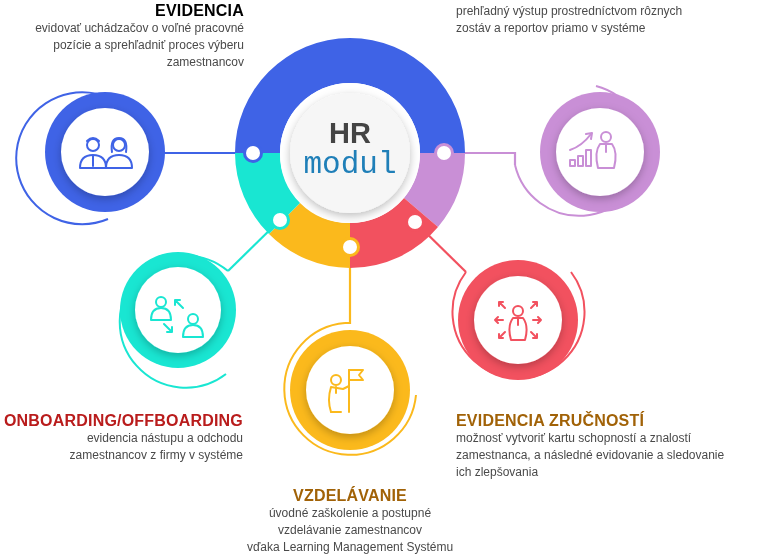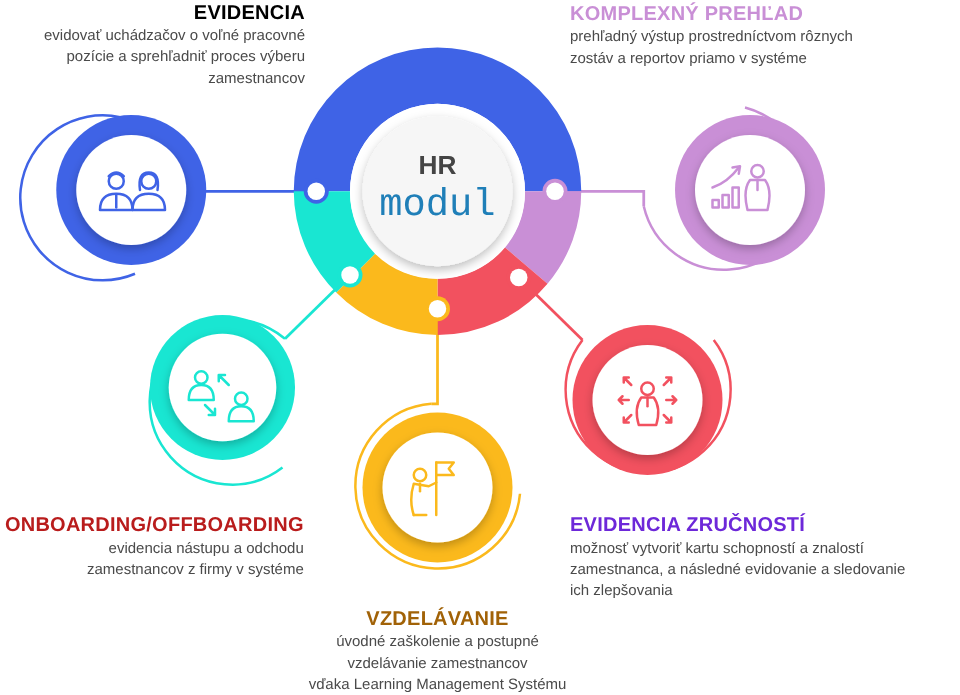--- a/index.html
+++ b/index.html
@@ -5,21 +5,21 @@
   html, body { margin:0; padding:0; background:#ffffff; }
   body { width:768px; height:556px; position:relative; overflow:hidden; font-family:"Liberation Sans", sans-serif; }
   .diagram { position:absolute; left:0; top:0; width:768px; height:556px; }
   .label { position:absolute; }
   .label .title { font-weight:bold; font-size:16px; line-height:18px; letter-spacing:0.2px; }
   .label .desc { font-size:12px; line-height:17px; color:#4a4a4a; }
   .right-align { text-align:right; }
   .center-align { text-align:center; }
   .left-align { text-align:left; }
   .hub-text { position:absolute; left:280px; top:118px; width:140px; text-align:center; }
-  .hub-hr { font-family:"Liberation Sans", sans-serif; font-weight:bold; font-size:21px; color:#444444; line-height:30px; }
+  .hub-hr { font-family:"Liberation Sans", sans-serif; font-weight:bold; font-size:29px; color:#444444; line-height:30px; }
   .hub-modul { font-family:Liberation Mono, monospace; font-size:31px; color:#1f7fb8; line-height:34px; }
 </style>
 </head>
 <body>
 
 <svg class="diagram" width="768" height="556" viewBox="0 0 768 556" xmlns="http://www.w3.org/2000/svg">
   <defs>
     <filter id="innerShadow" x="-20%" y="-20%" width="140%" height="140%">
       <feGaussianBlur in="SourceAlpha" stdDeviation="4"></feGaussianBlur>
       <feOffset dx="0" dy="3" result="off"></feOffset>
@@ -153,36 +153,35 @@
 </div>
 
 <div class="label right-align" style="left:0px; top:2px; width:244px;">
   <div class="title" style="color:#000000;">EVIDENCIA</div>
   <div class="desc">evidovať uchádzačov o voľné pracovné</div>
   <div class="desc">pozície a sprehľadniť proces výberu</div>
   <div class="desc">zamestnancov</div>
 </div>
 
 <div class="label left-align" style="left:456px; top:3px; width:300px;">
-  <div class="title" style="color:#c98fd6;">KOMPLEXNÝ PREHĽAD</div>
   <div class="desc">prehľadný výstup prostredníctvom rôznych</div>
   <div class="desc">zostáv a reportov priamo v systéme</div>
 </div>
 
 <div class="label right-align" style="left:0px; top:412px; width:243px;">
   <div class="title" style="color:#b91c1c;">ONBOARDING/OFFBOARDING</div>
   <div class="desc">evidencia nástupu a odchodu</div>
   <div class="desc">zamestnancov z firmy v systéme</div>
 </div>
 
 <div class="label center-align" style="left:200px; top:487px; width:300px;">
   <div class="title" style="color:#a16207;">VZDELÁVANIE</div>
   <div class="desc">úvodné zaškolenie a postupné</div>
   <div class="desc">vzdelávanie zamestnancov</div>
   <div class="desc">vďaka Learning Management Systému</div>
 </div>
 
 <div class="label left-align" style="left:456px; top:412px; width:312px;">
-  <div class="title" style="color:#6d28d9;">EVIDENCIA ZRUČNOSTÍ</div>
+  <div class="title" style="color:#a16207;">EVIDENCIA ZRUČNOSTÍ</div>
   <div class="desc">možnosť vytvoriť kartu schopností a znalostí</div>
   <div class="desc">zamestnanca, a následné evidovanie a sledovanie</div>
   <div class="desc">ich zlepšovania</div>
 </div>
 
 </body></html>

